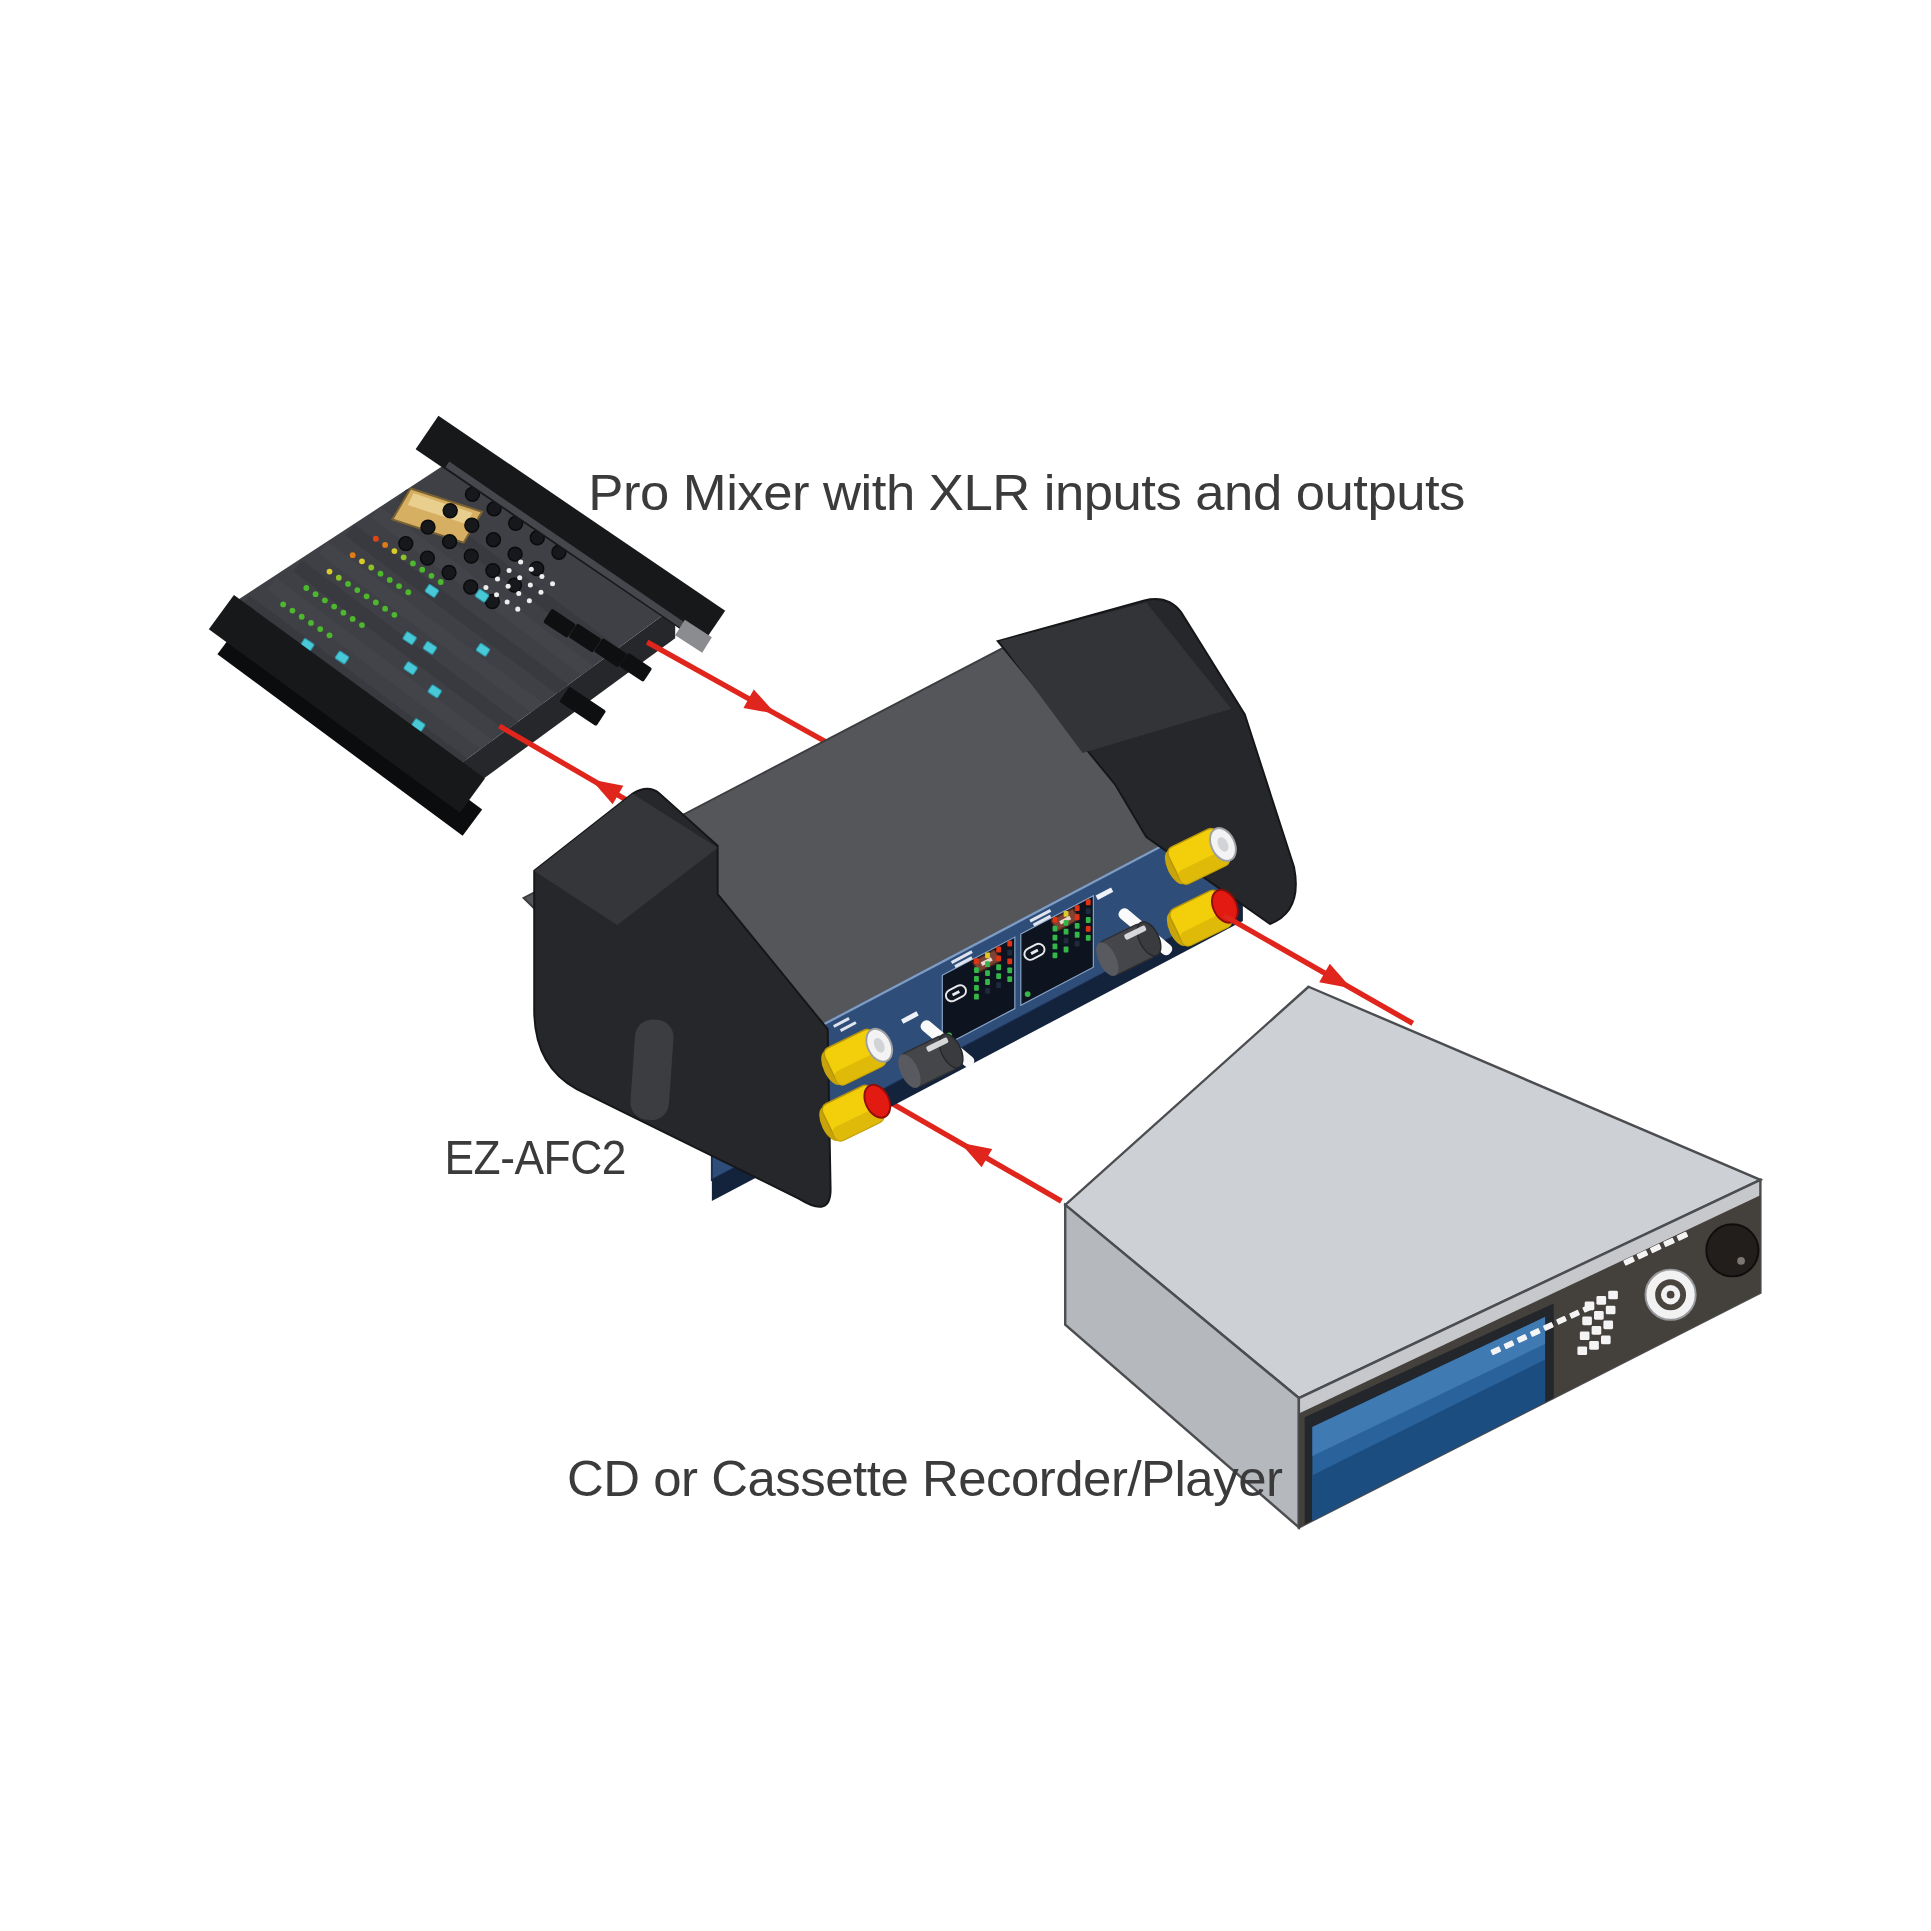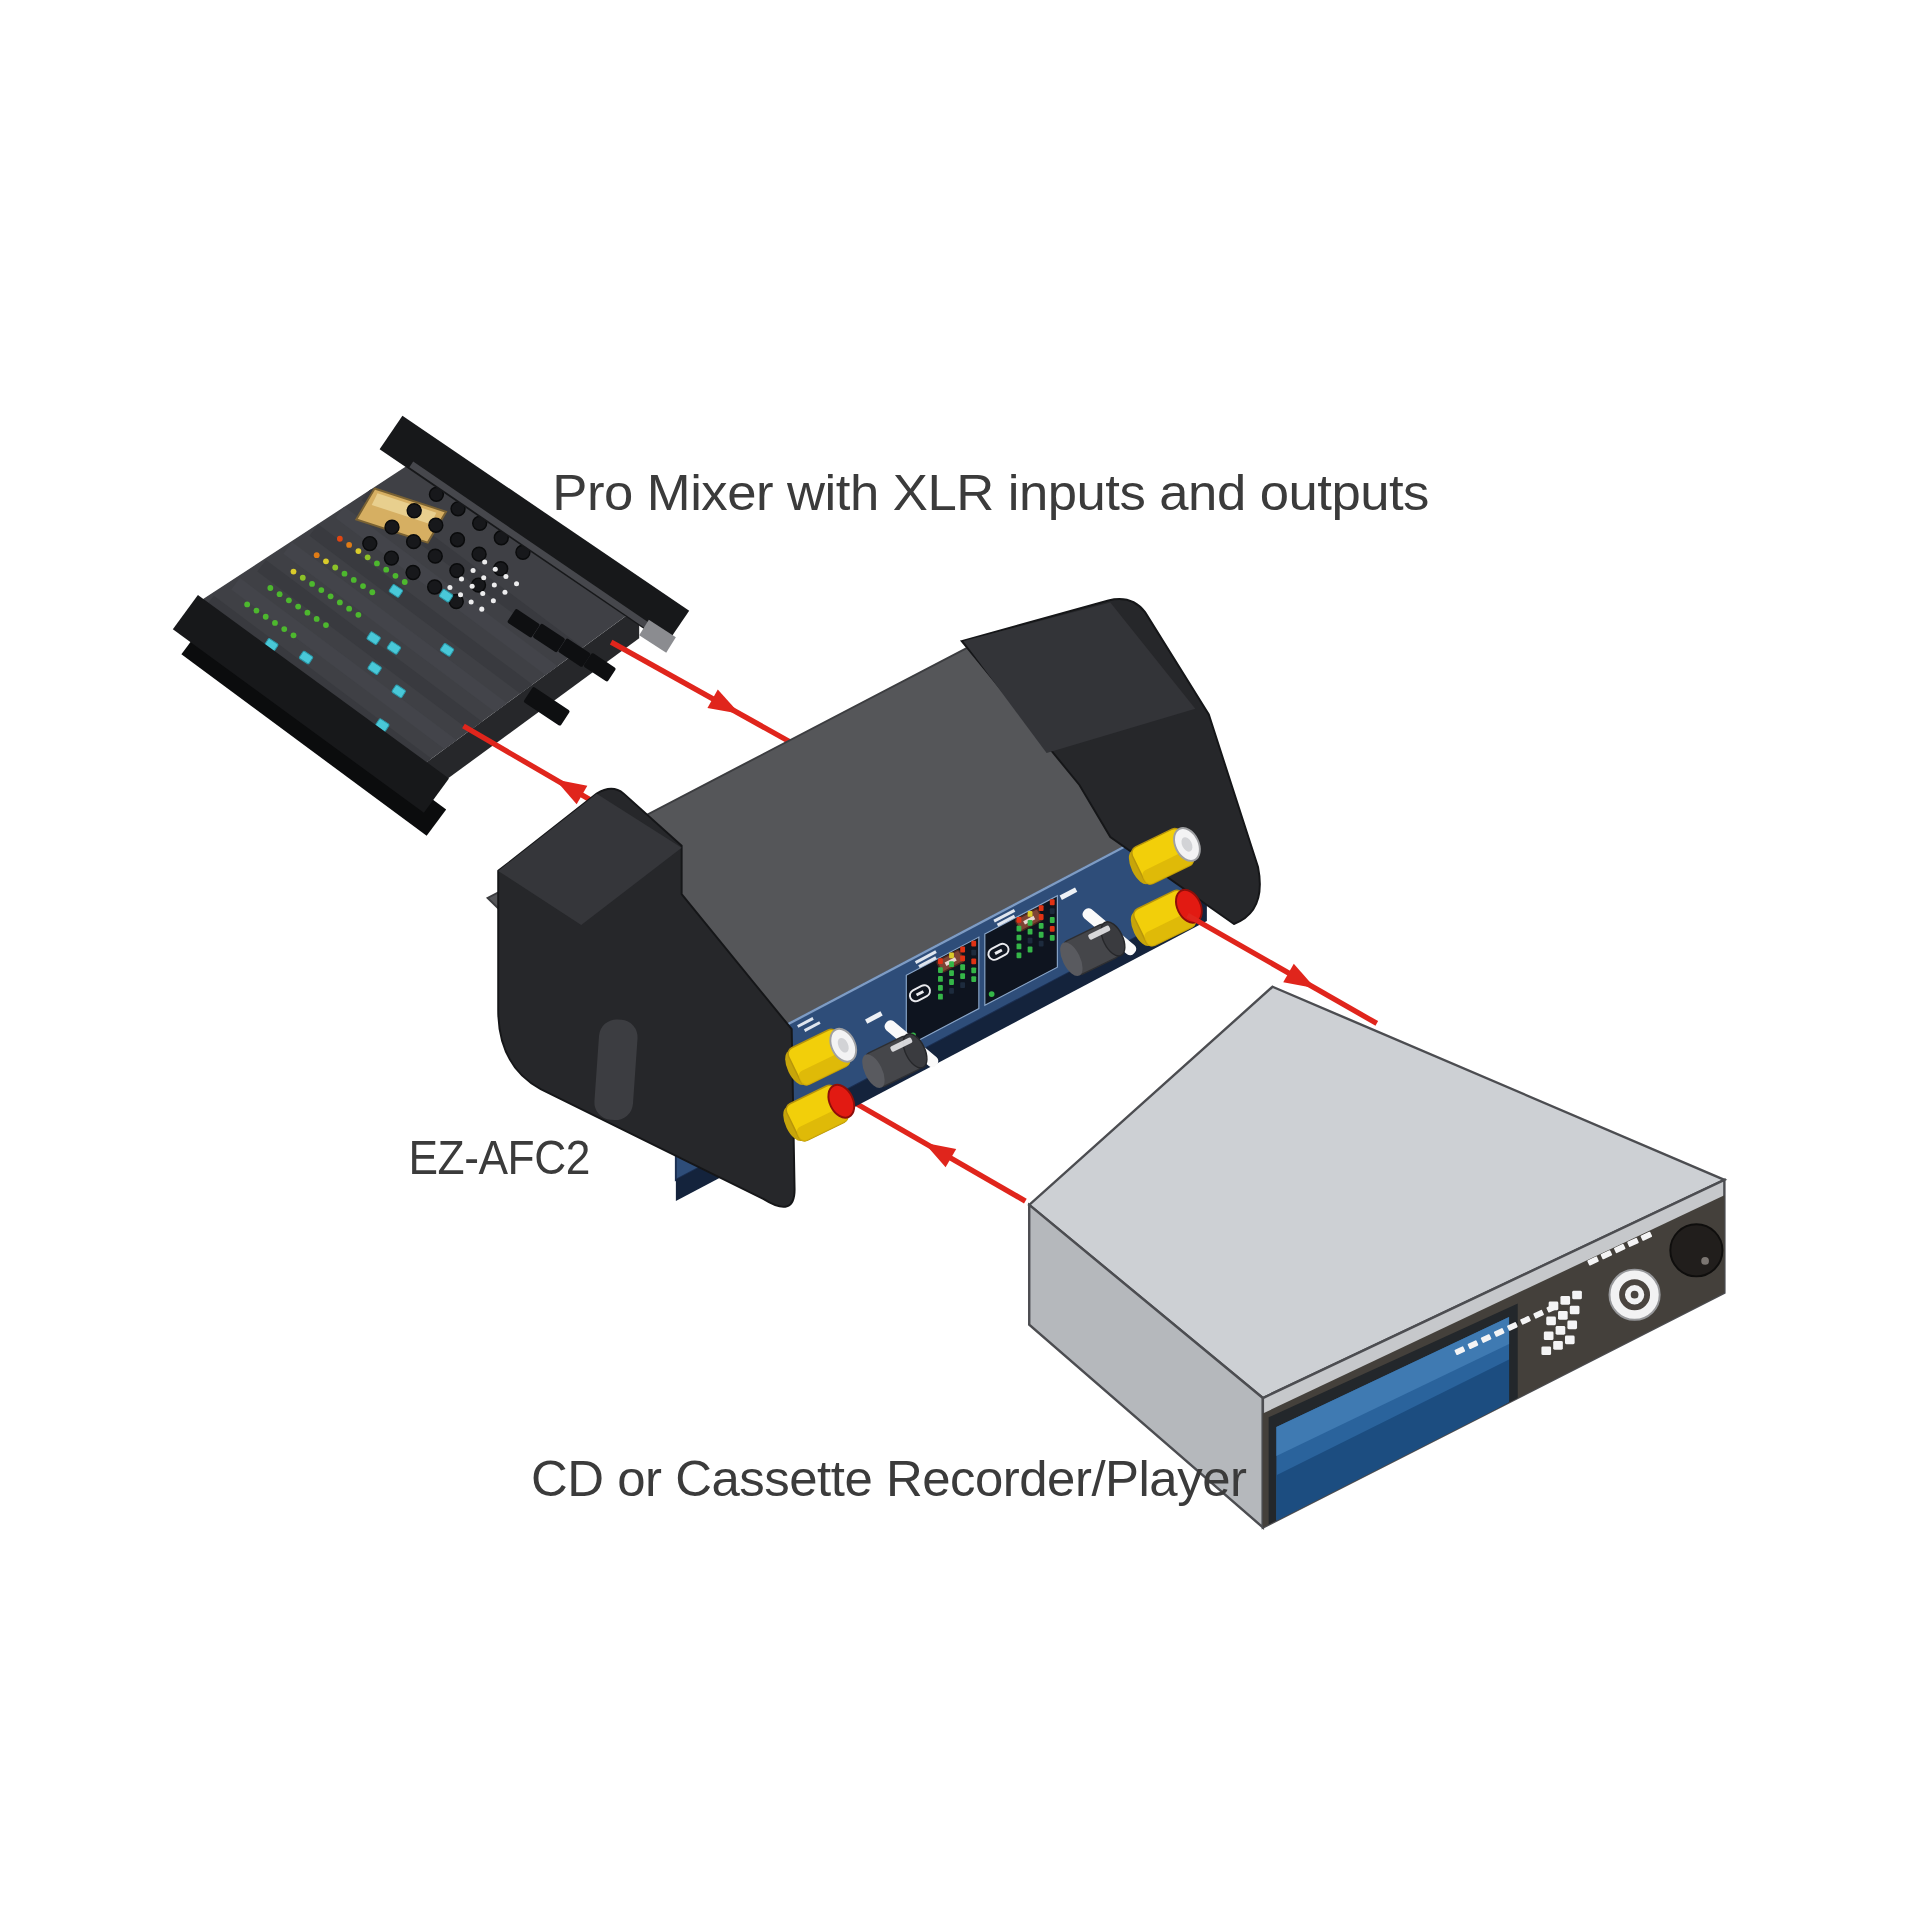--- a/index.html
+++ b/index.html
@@ -1,17 +1,17 @@
 <!DOCTYPE html>
 <html><head>
 <meta charset="utf-8">
 <style>
   html,body{margin:0;padding:0;background:#ffffff;}
   .stage{position:relative;width:1829px;height:1931px;background:#ffffff;overflow:hidden;
-         font-family:"Liberation Sans", sans-serif;}
+         font-family:"Liberation Sans", sans-serif;margin-left:36px;}
   svg{position:absolute;left:0;top:0;}
   text.caption{fill:#3b3b3b;font-family:"Liberation Sans",sans-serif;letter-spacing:-0.5px;}
 </style>
 </head>
 <body>
 
 <div class="stage">
   <svg id="scene" width="1931" height="1931" viewBox="0 0 2000 2000">
 
     <g id="g-mixer">

